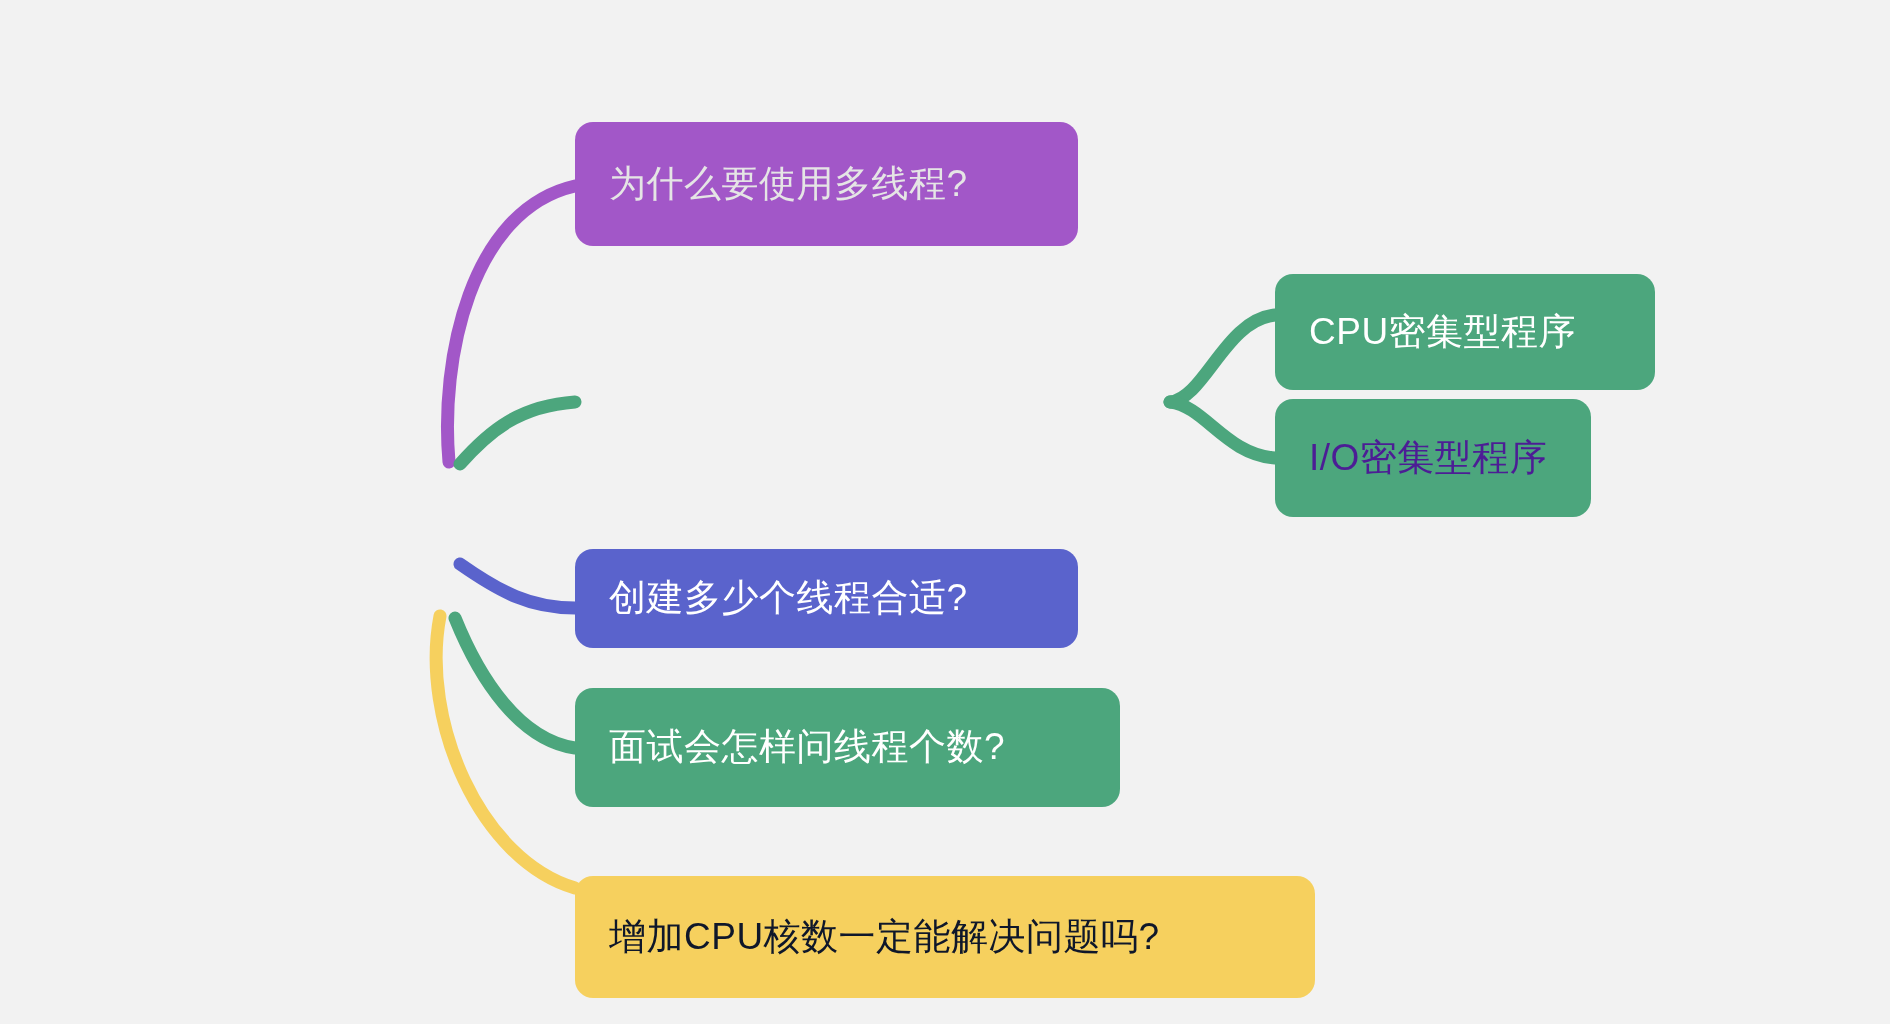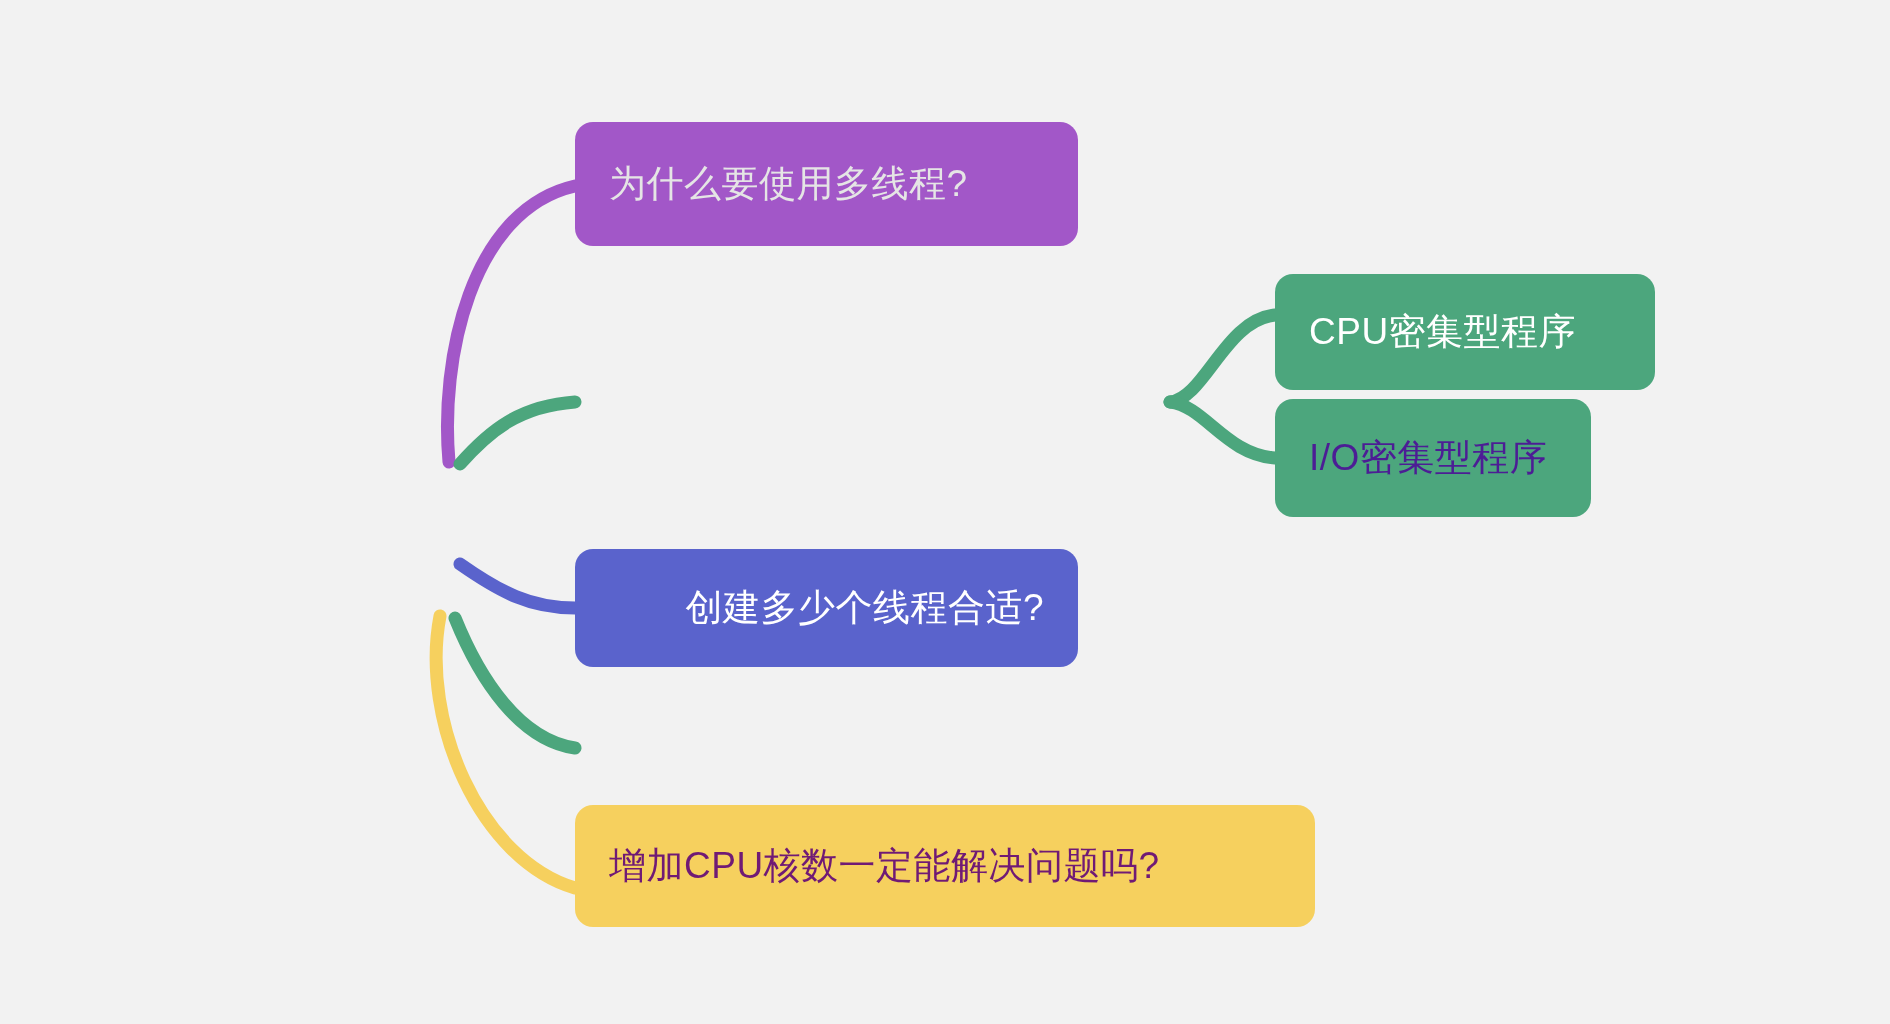--- a/index.html
+++ b/index.html
@@ -106,19 +106,22 @@
 
 <div class="node" style="left: 575px; top: 122px; width: 503px; height: 124px; background: rgb(162, 87, 200); color: #e5e5e5;">
       <span>为什么要使用多线程?</span>
     </div>
     <div class="node" style="left: 1275px; top: 274px; width: 380px; height: 116px; background: rgb(76, 166, 125); color: rgb(255, 255, 255);">
       <span>CPU密集型程序</span>
     </div>
     <div class="node" style="left: 1275px; top: 399px; width: 316px; height: 118px; background: rgb(76, 166, 125); color: #4c1d95;">
       <span>I/O密集型程序</span>
     </div>
-    <div class="node" style="left: 575px; top: 549px; width: 503px; height: 118px; background: rgb(90, 99, 204); color: rgb(255, 255, 255); justify-content: flex-end;">
+    <div class="node" style="left: 575px; top: 549px; width: 503px; height: 99px; background: rgb(90, 99, 204); color: rgb(255, 255, 255);">
       <span>创建多少个线程合适?</span>
     </div>
-    <div class="node" style="left: 575px; top: 805px; width: 740px; height: 122px; background: rgb(246, 208, 94); color: #701a75;">
+    <div class="node" style="left: 575px; top: 688px; width: 545px; height: 119px; background: rgb(76, 166, 125); color: rgb(255, 255, 255);">
+      <span>面试会怎样问线程个数?</span>
+    </div>
+    <div class="node" style="left: 575px; top: 876px; width: 740px; height: 122px; background: rgb(246, 208, 94); color: #0f172a;">
       <span>增加CPU核数一定能解决问题吗?</span>
     </div>
   </div>
 
 </body></html>

